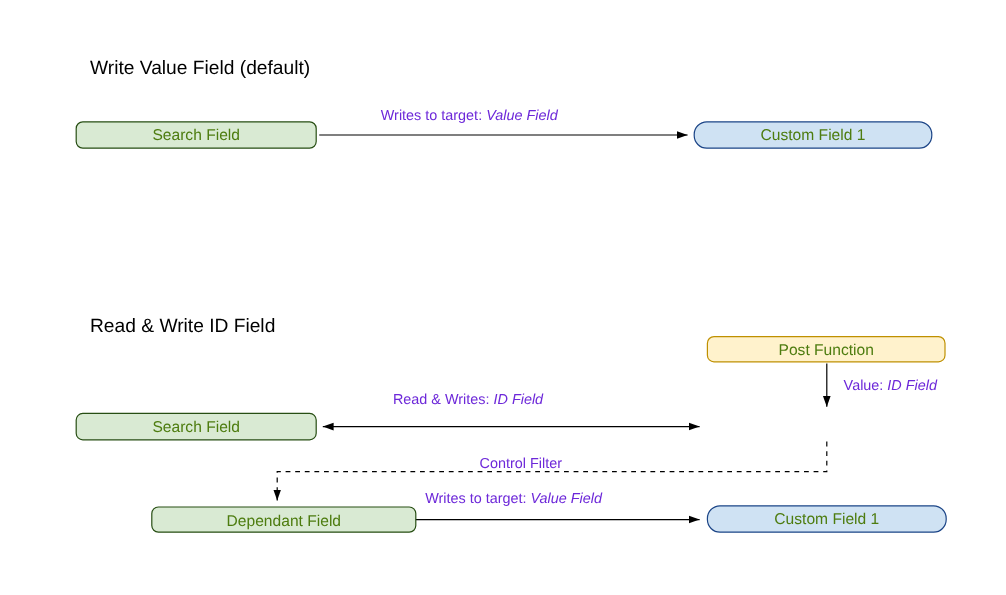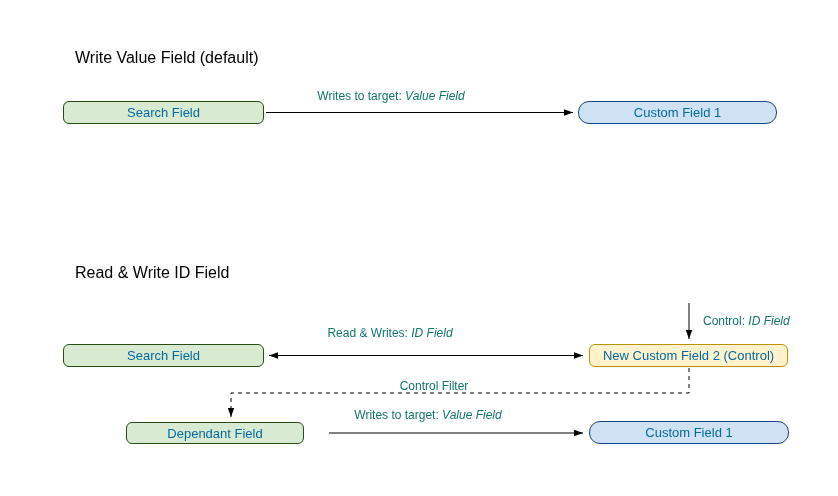--- a/index.html
+++ b/index.html
@@ -30,30 +30,30 @@
   }
   .node {
     position: absolute;
     box-sizing: border-box;
     border-radius: 6px;
     border: 1px solid #000;
     display: flex;
     align-items: center;
     justify-content: center;
     font-size: 13px;
-    color: #0369a1;
+    color: #4d7c0f;
     white-space: nowrap;
   }
   .node.green  { background: var(--green-fill, #d9ead3);  border-color: var(--green-border, #274e13); }
   .node.blue   { background: var(--blue-fill, #cfe2f3);   border-color: var(--blue-border, #1c4587); border-radius: 11px; }
   .node.yellow { background: var(--yellow-fill, #fff2cc); border-color: var(--yellow-border, #bf9000); }
   .edge-label {
     position: absolute;
     font-size: 12px;
-    color: #0f766e;
+    color: #6d28d9;
     white-space: nowrap;
   }
   .edge-label.centered { transform: translateX(-50%); }
   .edge-label i { font-style: italic; }
 </style>
 </head>
 <body>
 
 <div class="canvas">
 
@@ -84,42 +84,42 @@
   <div class="node blue" style="left:578px; top:81px; width:199px; height:23px">
     <span>Custom Field 1</span>
   </div>
 
   <div class="edge-label centered" style="left:391px; top:69px">
     <span>Writes to target: </span><i>Value Field</i>
   </div>
 
   <div class="section-title" style="left:75px; top:244px">Read &amp; Write ID Field</div>
 
+  <div class="node yellow" style="left:589px; top:260px; width:199px; height:22px">
+    <span>Post Function</span>
+  </div>
 
   <div class="edge-label" style="left:703px; top:294px">
-    <span>Control: </span><i>ID Field</i>
+    <span>Value: </span><i>ID Field</i>
   </div>
 
-  <div class="node yellow" style="left:589px; top:324px; width:199px; height:23px">
-    <span>New Custom Field 2 (Control)</span>
-  </div>
 
   <div class="node green" style="left:63px; top:324px; width:201px; height:23px">
     <span>Search Field</span>
   </div>
 
   <div class="edge-label centered" style="left:390px; top:306px">
     <span>Read &amp; Writes: </span><i>ID Field</i>
   </div>
 
   <div class="edge-label centered" style="left:434px; top:359px">
     <span>Control Filter</span>
   </div>
 
-  <div class="node green" style="left:126px; top:402px; width:178px; height:22px">
+  <div class="node green" style="left:126px; top:402px; width:221px; height:22px">
     <span>Dependant Field</span>
   </div>
 
   <div class="edge-label centered" style="left:428px; top:388px">
     <span>Writes to target: </span><i>Value Field</i>
   </div>
 
   <div class="node blue" style="left:589px; top:401px; width:200px; height:23px">
     <span>Custom Field 1</span>
   </div>

